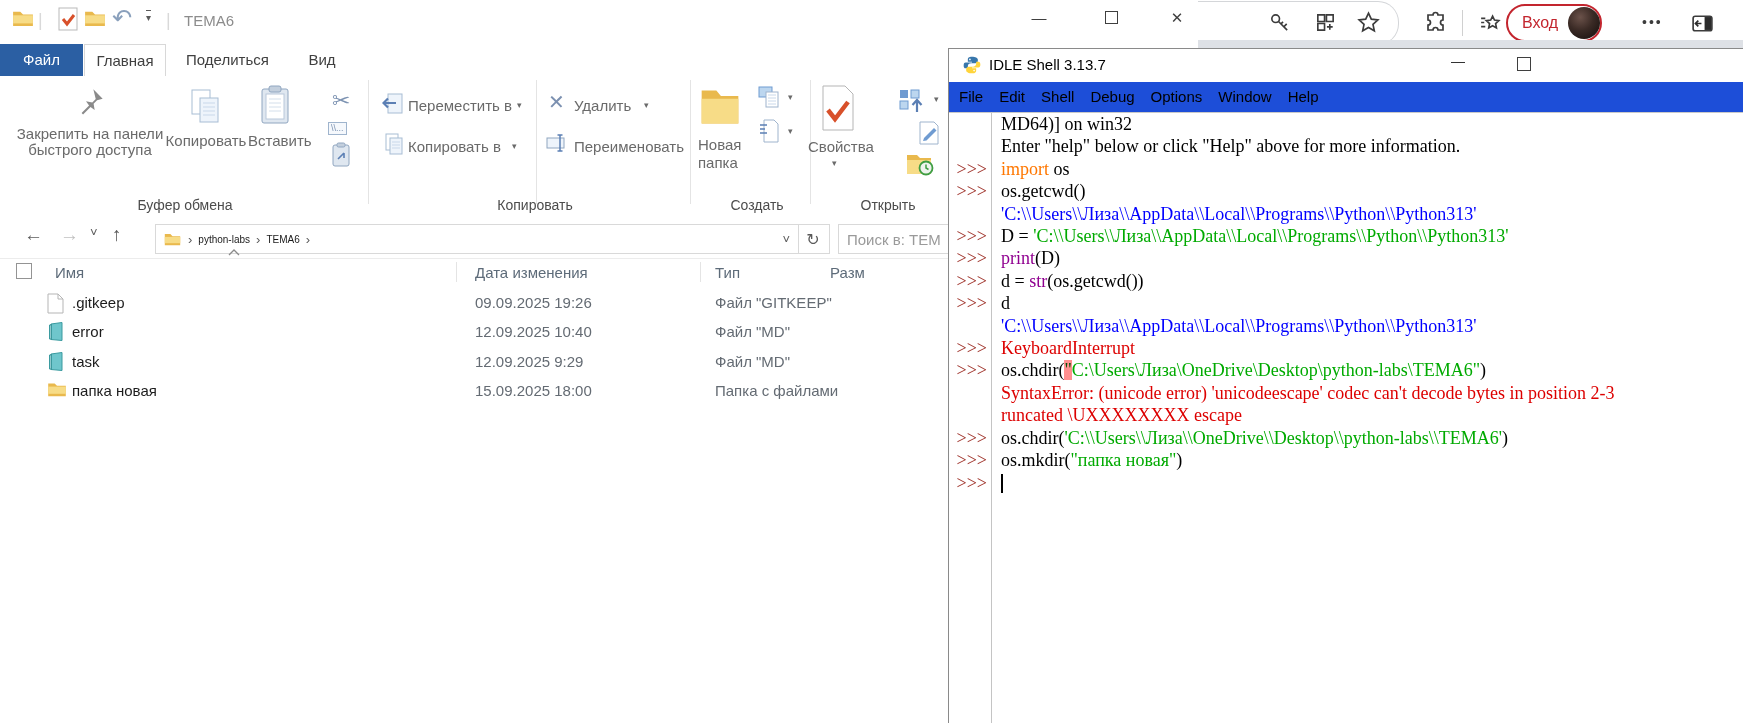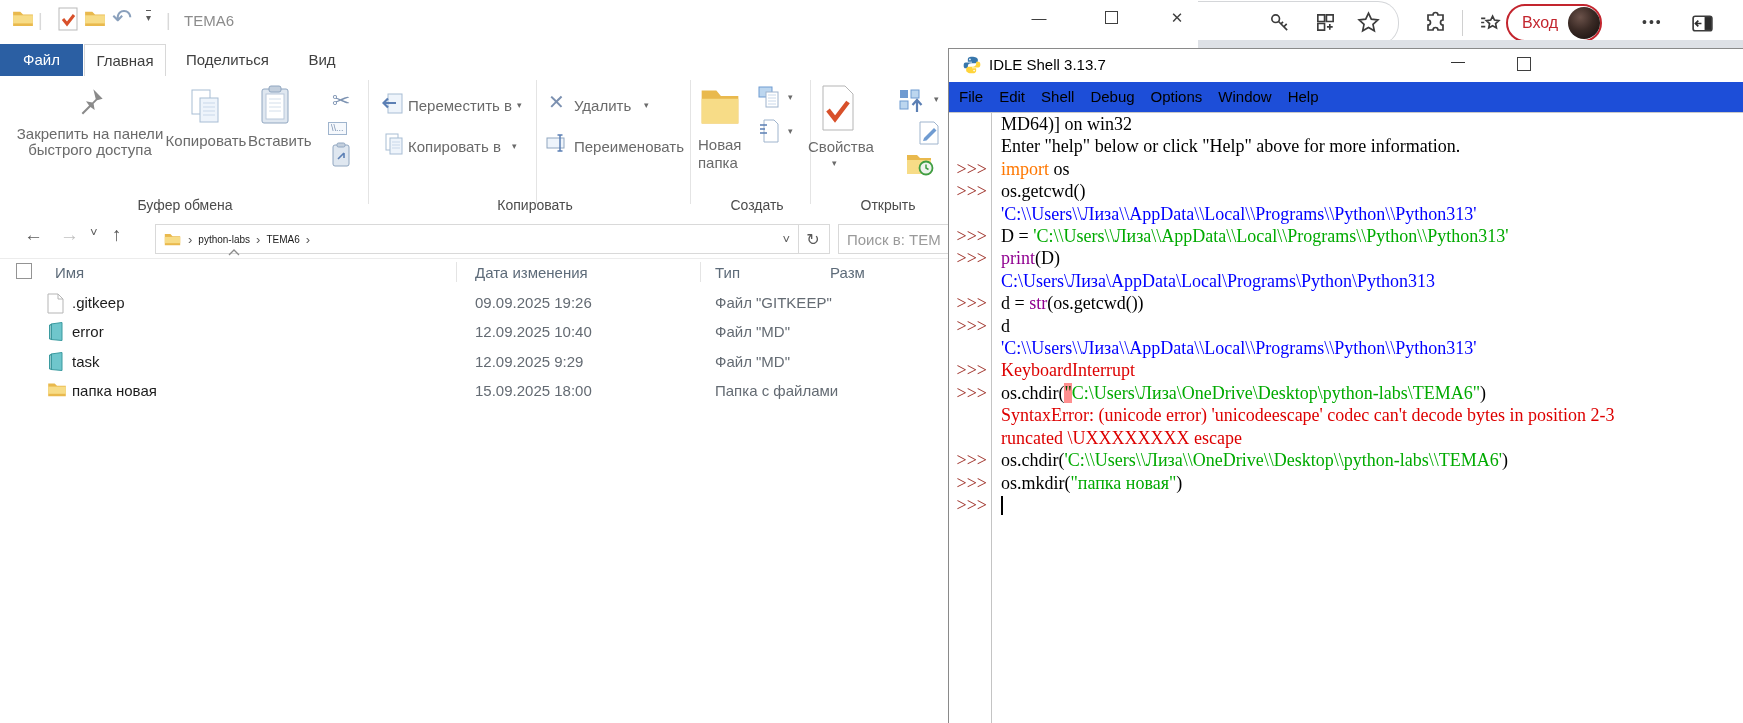--- a/index.html
+++ b/index.html
@@ -391,21 +391,20 @@
     <div class="gutter-line"></div>
     <div class="shell" id="shell-lines">
         <div class="shell-row"><div class="shell-gutter"></div></div>
         <div class="shell-row"><div class="shell-gutter"></div><div class="shell-code"><span style="color: rgb(0, 0, 0);">MD64)] on win32</span></div></div>
         <div class="shell-row"><div class="shell-gutter"></div><div class="shell-code"><span style="color: rgb(0, 0, 0);">Enter "help" below or click "Help" above for more information.</span></div></div>
         <div class="shell-row"><div class="shell-gutter">&gt;&gt;&gt;</div><div class="shell-code"><span style="color: rgb(255, 119, 0);">import</span><span style="color: rgb(0, 0, 0);"> os</span></div></div>
         <div class="shell-row"><div class="shell-gutter">&gt;&gt;&gt;</div><div class="shell-code"><span style="color: rgb(0, 0, 0);">os.getcwd()</span></div></div>
         <div class="shell-row"><div class="shell-gutter"></div><div class="shell-code"><span style="color: rgb(0, 0, 255);">'C:\\Users\\Лиза\\AppData\\Local\\Programs\\Python\\Python313'</span></div></div>
         <div class="shell-row"><div class="shell-gutter">&gt;&gt;&gt;</div><div class="shell-code"><span style="color: rgb(0, 0, 0);">D = </span><span style="color: rgb(0, 170, 0);">'C:\\Users\\Лиза\\AppData\\Local\\Programs\\Python\\Python313'</span></div></div>
         <div class="shell-row"><div class="shell-gutter">&gt;&gt;&gt;</div><div class="shell-code"><span style="color: rgb(144, 0, 144);">print</span><span style="color: rgb(0, 0, 0);">(D)</span></div></div>
-        <div class="shell-row"><div class="shell-gutter"></div><div class="shell-code"><span style="color: rgb(0, 0, 255);">C:\Users\Лиза\AppData\Local\Programs\Python\Python313</span></div></div>
         <div class="shell-row"><div class="shell-gutter">&gt;&gt;&gt;</div><div class="shell-code"><span style="color: rgb(0, 0, 0);">d = </span><span style="color: rgb(144, 0, 144);">str</span><span style="color: rgb(0, 0, 0);">(os.getcwd())</span></div></div>
         <div class="shell-row"><div class="shell-gutter">&gt;&gt;&gt;</div><div class="shell-code"><span style="color: rgb(0, 0, 0);">d</span></div></div>
         <div class="shell-row"><div class="shell-gutter"></div><div class="shell-code"><span style="color: rgb(0, 0, 255);">'C:\\Users\\Лиза\\AppData\\Local\\Programs\\Python\\Python313'</span></div></div>
         <div class="shell-row"><div class="shell-gutter">&gt;&gt;&gt;</div><div class="shell-code"><span style="color: rgb(221, 0, 0);">KeyboardInterrupt</span></div></div>
         <div class="shell-row"><div class="shell-gutter">&gt;&gt;&gt;</div><div class="shell-code"><span style="color: rgb(0, 0, 0);">os.chdir(</span><span style="color: rgb(4, 78, 4); background: rgb(255, 143, 143);">"</span><span style="color: rgb(0, 170, 0);">C:\Users\Лиза\OneDrive\Desktop\python-labs\ТЕМА6"</span><span style="color: rgb(0, 0, 0);">)</span></div></div>
         <div class="shell-row"><div class="shell-gutter"></div><div class="shell-code"><span style="color: rgb(221, 0, 0); margin-top: 36px;">SyntaxError: (unicode error) 'unicodeescape' codec can't decode bytes in position 2-3</span></div></div>
         <div class="shell-row"><div class="shell-gutter"></div><div class="shell-code"><span style="color: rgb(221, 0, 0);">runcated \UXXXXXXXX escape</span></div></div>
         <div class="shell-row"><div class="shell-gutter">&gt;&gt;&gt;</div><div class="shell-code"><span style="color: rgb(0, 0, 0);">os.chdir(</span><span style="color: rgb(0, 170, 0);">'C:\\Users\\Лиза\\OneDrive\\Desktop\\python-labs\\ТЕМА6'</span><span style="color: rgb(0, 0, 0);">)</span></div></div>
         <div class="shell-row"><div class="shell-gutter">&gt;&gt;&gt;</div><div class="shell-code"><span style="color: rgb(0, 0, 0);">os.mkdir(</span><span style="color: rgb(0, 170, 0);">"папка новая"</span><span style="color: rgb(0, 0, 0);">)</span></div></div>
         <div class="shell-row"><div class="shell-gutter">&gt;&gt;&gt;</div><div class="shell-code"><span class="caret"></span></div></div>

